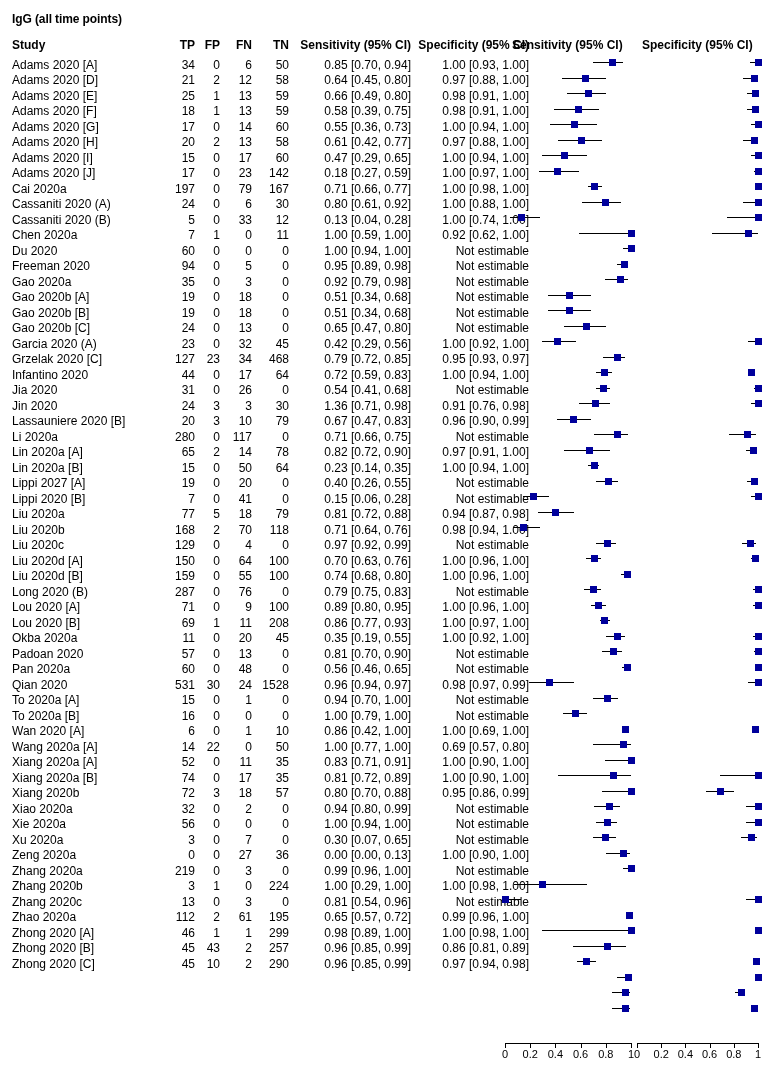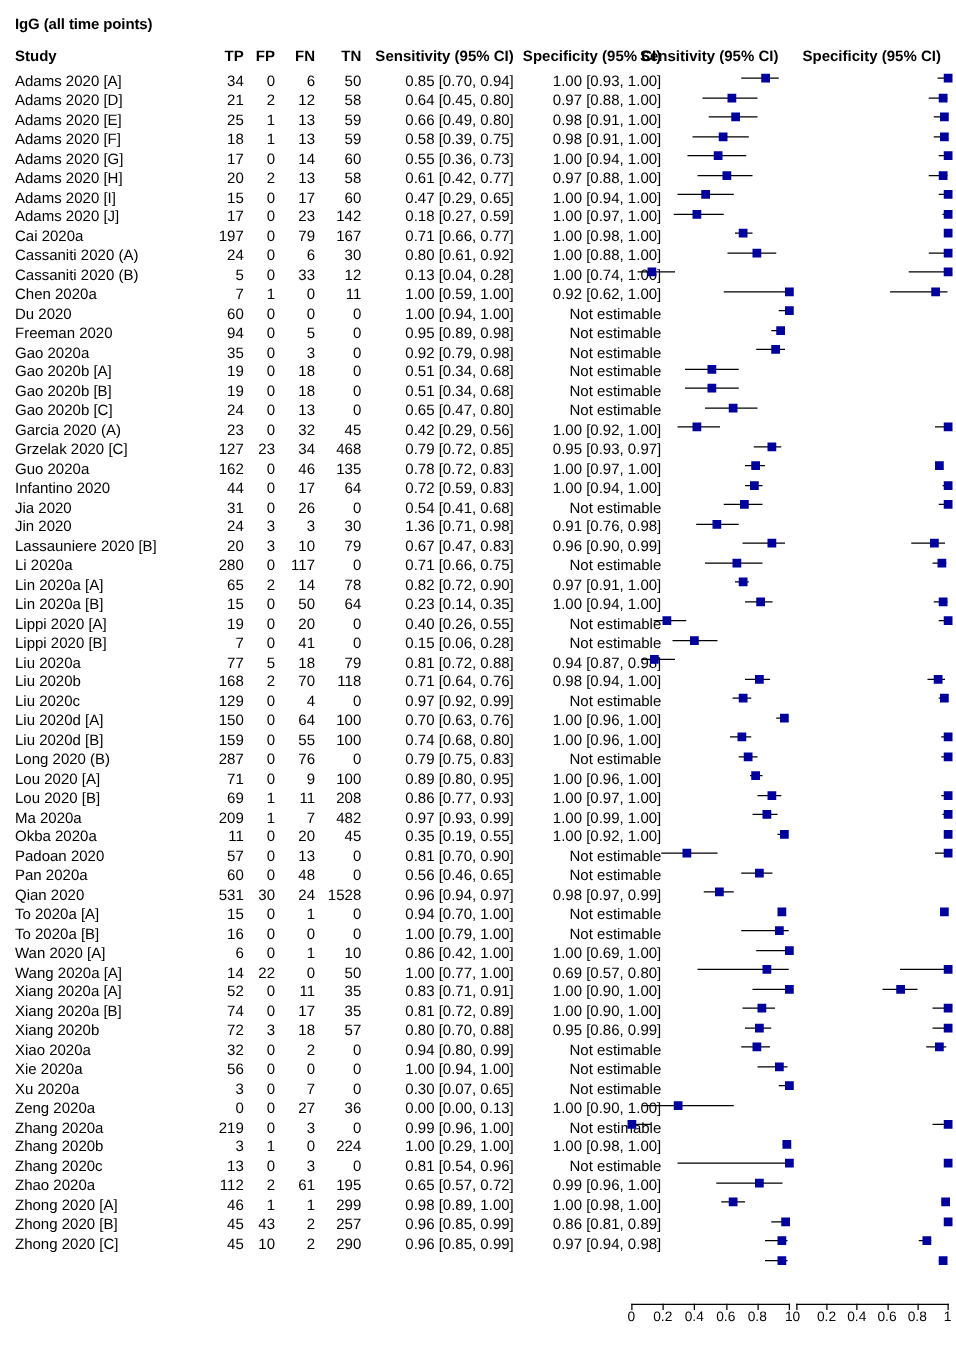--- a/index.html
+++ b/index.html
@@ -320,29 +320,20 @@
         <tr>
           <td class="c-study">Grzelak 2020 [C]</td>
           <td class="c-tp">127</td>
           <td class="c-fp">23</td>
           <td class="c-fn">34</td>
           <td class="c-tn">468</td>
           <td class="c-sens">0.79 [0.72, 0.85]</td>
           <td class="c-spec">0.95 [0.93, 0.97]</td>
         </tr>
         <tr>
-          <td class="c-study">Guo 2020a</td>
-          <td class="c-tp">162</td>
-          <td class="c-fp">0</td>
-          <td class="c-fn">46</td>
-          <td class="c-tn">135</td>
-          <td class="c-sens">0.78 [0.72, 0.83]</td>
-          <td class="c-spec">1.00 [0.97, 1.00]</td>
-        </tr>
-        <tr>
           <td class="c-study">Infantino 2020</td>
           <td class="c-tp">44</td>
           <td class="c-fp">0</td>
           <td class="c-fn">17</td>
           <td class="c-tn">64</td>
           <td class="c-sens">0.72 [0.59, 0.83]</td>
           <td class="c-spec">1.00 [0.94, 1.00]</td>
         </tr>
         <tr>
           <td class="c-study">Jia 2020</td>
@@ -392,21 +383,21 @@
         <tr>
           <td class="c-study">Lin 2020a [B]</td>
           <td class="c-tp">15</td>
           <td class="c-fp">0</td>
           <td class="c-fn">50</td>
           <td class="c-tn">64</td>
           <td class="c-sens">0.23 [0.14, 0.35]</td>
           <td class="c-spec">1.00 [0.94, 1.00]</td>
         </tr>
         <tr>
-          <td class="c-study">Lippi 2020 [A]</td>
+          <td class="c-study">Lippi 2027 [A]</td>
           <td class="c-tp">19</td>
           <td class="c-fp">0</td>
           <td class="c-fn">20</td>
           <td class="c-tn">0</td>
           <td class="c-sens">0.40 [0.26, 0.55]</td>
           <td class="c-spec">Not estimable</td>
         </tr>
         <tr>
           <td class="c-study">Lippi 2020 [B]</td>
           <td class="c-tp">7</td>
@@ -480,29 +471,20 @@
           <td class="c-spec">1.00 [0.96, 1.00]</td>
         </tr>
         <tr>
           <td class="c-study">Lou 2020 [B]</td>
           <td class="c-tp">69</td>
           <td class="c-fp">1</td>
           <td class="c-fn">11</td>
           <td class="c-tn">208</td>
           <td class="c-sens">0.86 [0.77, 0.93]</td>
           <td class="c-spec">1.00 [0.97, 1.00]</td>
-        </tr>
-        <tr>
-          <td class="c-study">Ma 2020a</td>
-          <td class="c-tp">209</td>
-          <td class="c-fp">1</td>
-          <td class="c-fn">7</td>
-          <td class="c-tn">482</td>
-          <td class="c-sens">0.97 [0.93, 0.99]</td>
-          <td class="c-spec">1.00 [0.99, 1.00]</td>
         </tr>
         <tr>
           <td class="c-study">Okba 2020a</td>
           <td class="c-tp">11</td>
           <td class="c-fp">0</td>
           <td class="c-fn">20</td>
           <td class="c-tn">45</td>
           <td class="c-sens">0.35 [0.19, 0.55]</td>
           <td class="c-spec">1.00 [0.92, 1.00]</td>
         </tr>

